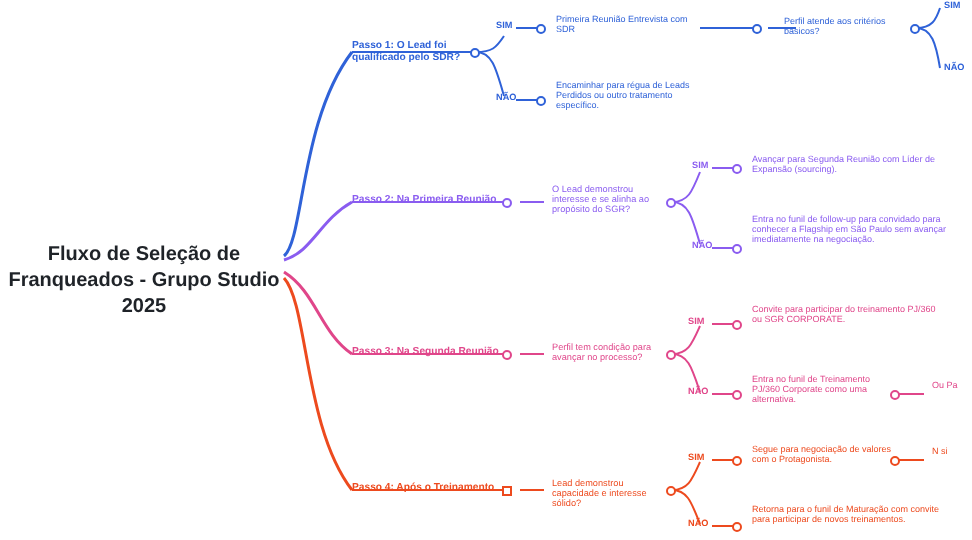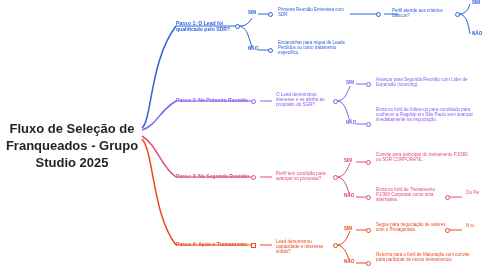--- a/index.html
+++ b/index.html
@@ -7,21 +7,21 @@
     width:486px;height:270px;overflow:hidden;background:#ffffff;
     font-family:"Liberation Sans","DejaVu Sans",sans-serif;
   }
   #root{position:relative;width:486px;height:270px;}
   svg#links{position:absolute;left:0;top:0;width:486px;height:270px;}
 
   .node{position:absolute;line-height:1.12;}
 
   .center{
     left:2px;top:121px;width:140px;text-align:center;
-    font-size:13px;font-weight:bold;color:#1f2328;line-height:1.3;
+    font-size:10px;font-weight:bold;color:#1f2328;line-height:1.3;
   }
 
   .step{font-size:5.1px;font-weight:bold;white-space:nowrap;}
   .q{font-size:4.6px;}
   .leaf{font-size:4.5px;}
   .yn{font-size:4.6px;font-weight:bold;}
 
   .c1{color:#2f62d8;}
   .c2{color:#8a5cf0;}
   .c3{color:#e0468a;}

